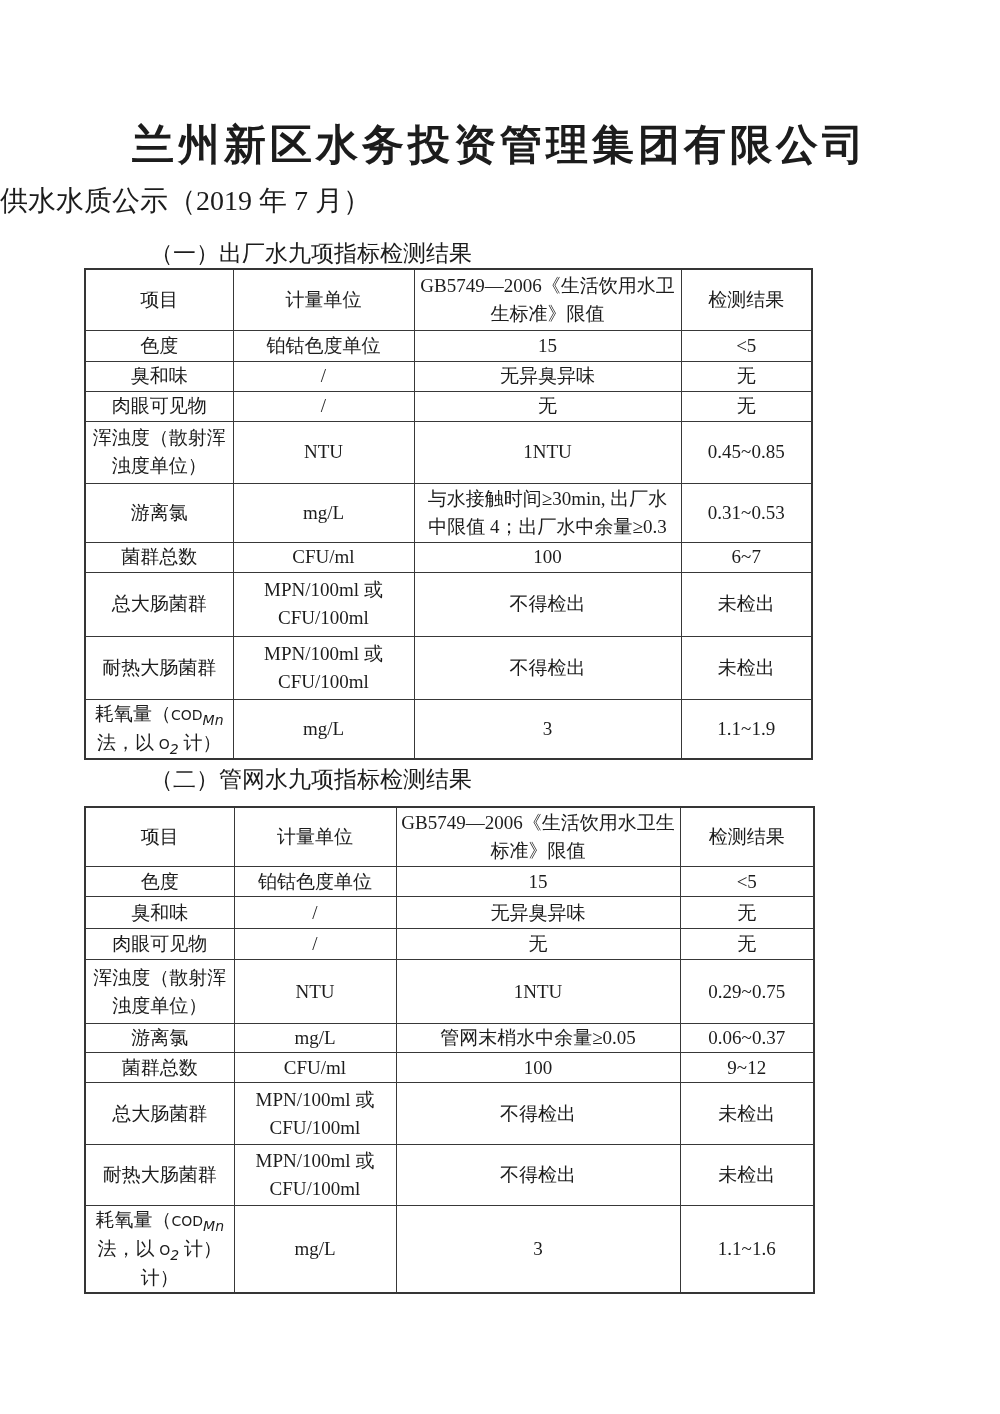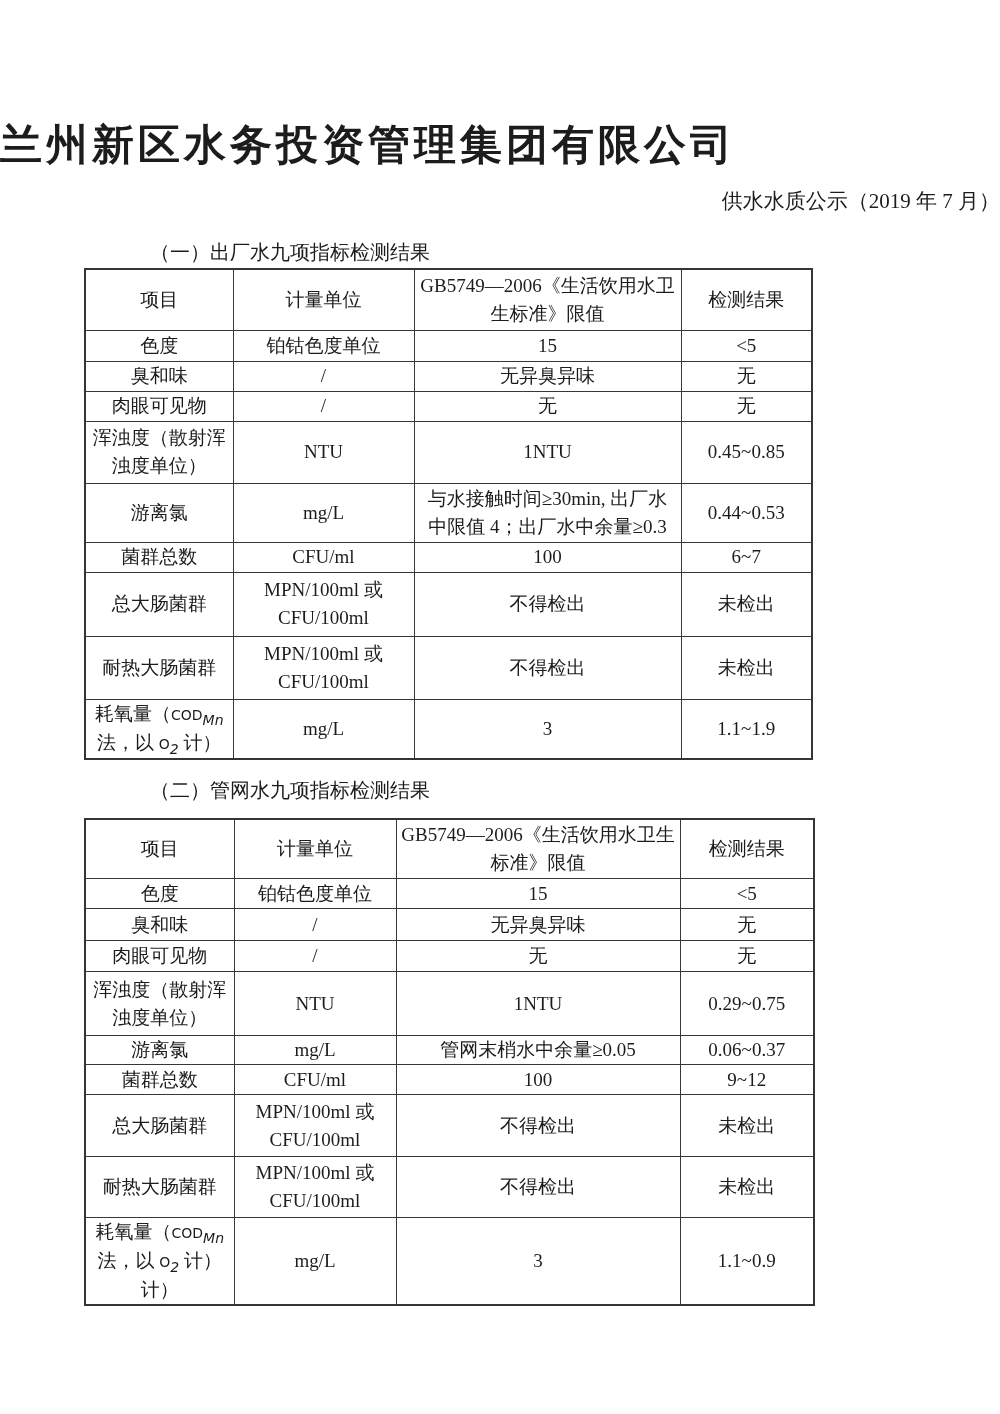--- a/index.html
+++ b/index.html
@@ -10,39 +10,38 @@
     color: #1c1c1c;
     font-family: "Liberation Serif", "DejaVu Serif", serif;
   }
   .page { position: relative; width: 1000px; height: 1414px; overflow: hidden; }
 
   .doc-title {
     margin: 120px 0 0 0;
     font-size: 42px;
     line-height: 50px;
     font-weight: 600;
-    text-align: left;
+    text-align: center;
     letter-spacing: 4px;
     white-space: nowrap;
   }
   .doc-subtitle {
-    margin: 14px 0 0 12px;
-    font-size: 21px;
+    margin: 14px 0 0 0;
+    font-size: 28px;
     line-height: 34px;
     font-weight: 500;
-    text-align: right;
+    text-align: left;
   }
   .sec-heading {
     margin: 24px 0 2px 150px;
-    font-size: 20px;
+    font-size: 23px;
     line-height: 24px;
     font-weight: normal;
-    font-family: Liberation Mono, monospace;
-  }
-  .sec-heading.second { margin: 20px 0 14px 150px; }
+  }
+  .sec-heading.second { margin: 8px 0 14px 150px; }
 
   table.wq {
     border-collapse: collapse;
     table-layout: fixed;
     margin-left: 84px;
     border: 2px solid #353535;
   }
   table.wq th, table.wq td {
     border: 1px solid #383838;
     font-size: 19px;
@@ -103,21 +102,21 @@
       <tr style="height:62px">
         <td>浑浊度（散射浑浊度单位）</td>
         <td>NTU</td>
         <td>1NTU</td>
         <td>0.45~0.85</td>
       </tr>
       <tr style="height:59px">
         <td>游离氯</td>
         <td>mg/L</td>
         <td>与水接触时间≥30min, 出厂水中限值 4；出厂水中余量≥0.3</td>
-        <td>0.44~0.53</td>
+        <td>0.31~0.53</td>
       </tr>
       <tr style="height:30px">
         <td>菌群总数</td>
         <td>CFU/ml</td>
         <td>100</td>
         <td>6~7</td>
       </tr>
       <tr style="height:64px">
         <td>总大肠菌群</td>
         <td>MPN/100ml 或 CFU/100ml</td>
@@ -202,18 +201,18 @@
       <tr style="height:61px">
         <td>耐热大肠菌群</td>
         <td>MPN/100ml 或 CFU/100ml</td>
         <td>不得检出</td>
         <td>未检出</td>
       </tr>
       <tr style="height:62px">
         <td><span>耗氧量（</span><span class="sans">COD</span><sub class="sans">Mn</sub><span> 法，以 </span><span class="sans">O</span><sub class="sans">2</sub><span> 计）计）</span></td>
         <td>mg/L</td>
         <td>3</td>
-        <td>1.1~0.9</td>
+        <td>1.1~1.6</td>
       </tr>
     </tbody>
   </table>
 
 </div>
 
 </body></html>

